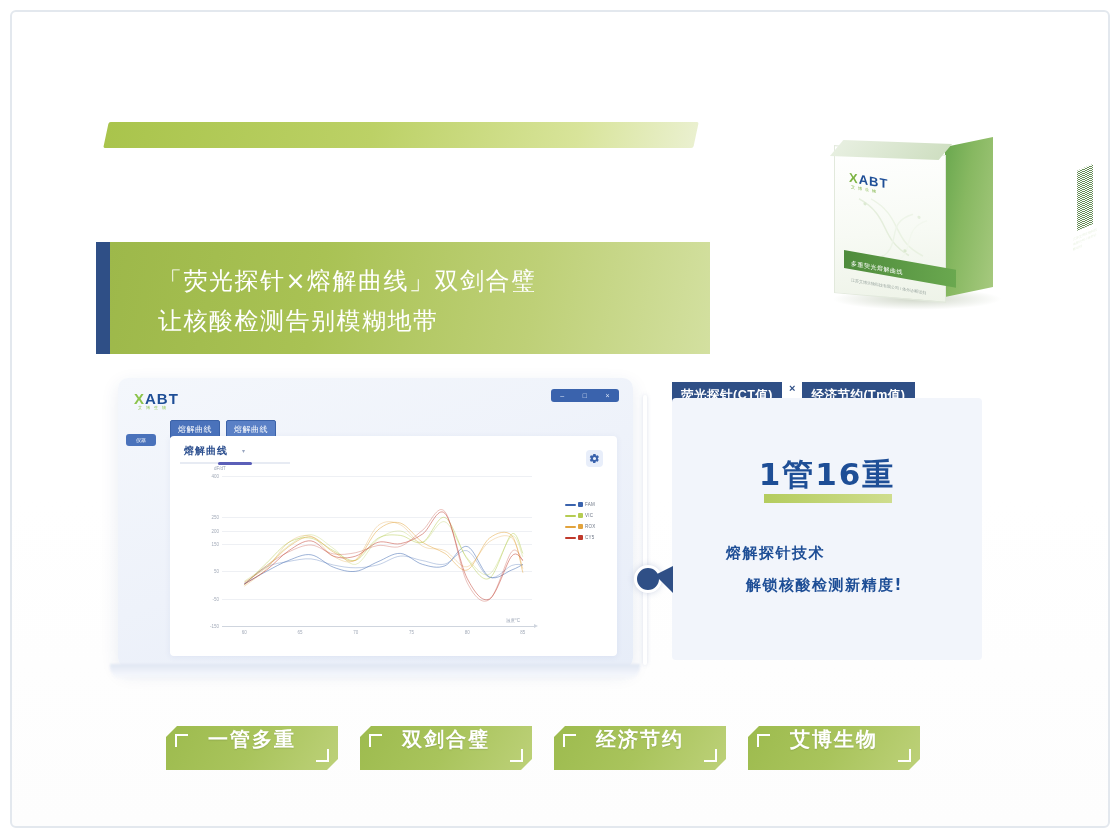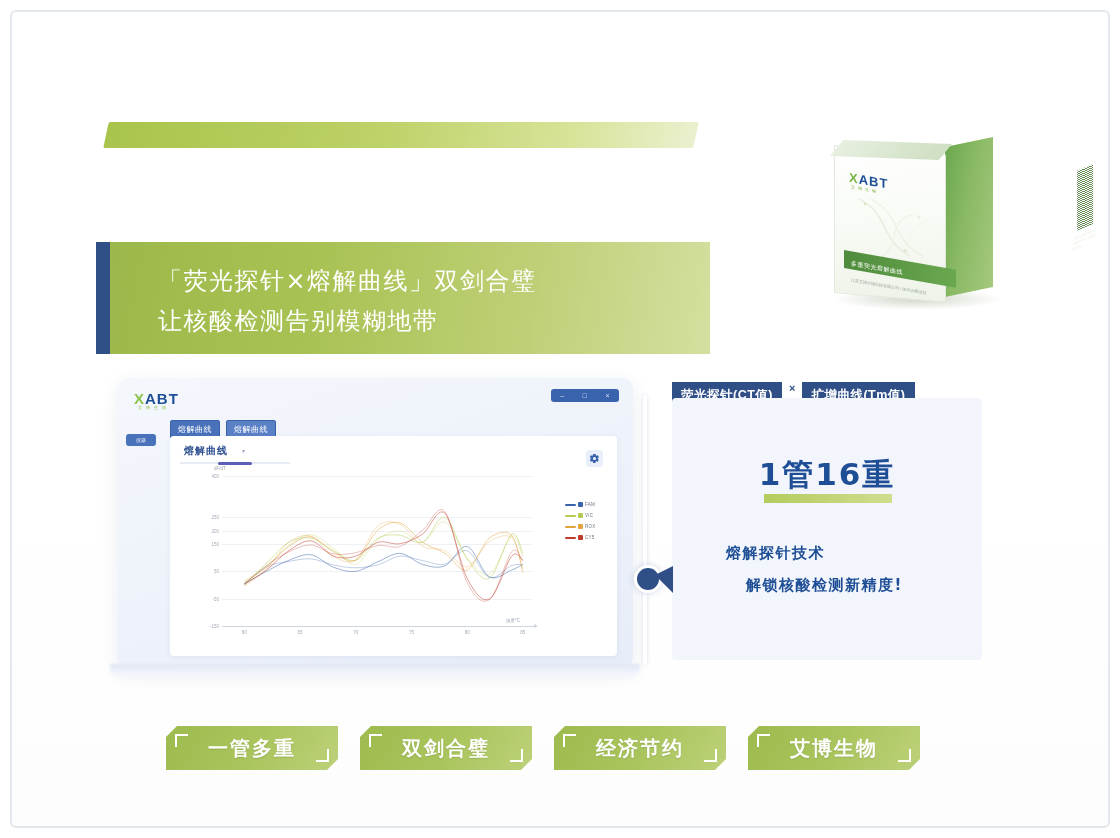--- a/index.html
+++ b/index.html
@@ -197,21 +197,21 @@
   }
   .info-line.a{left:54px;top:146px;}
   .info-line.b{left:74px;top:178px;}
 
   
   #badges{position:absolute;left:166px;top:726px;width:790px;height:48px;display:flex;gap:22px;}
   .badge{
     position:relative;width:172px;height:44px;
     background:linear-gradient(120deg,#9dbb4e 0%,#a9c45c 50%,#bdd179 100%);
     clip-path:polygon(11px 0, 100% 0, 100% 33px, 161px 100%, 0 100%, 0 11px);
-    display:flex;align-items:center;justify-content:center;
+    display:flex;align-items:flex-start;justify-content:center;
   }
   .badge-text{
     color:#ffffff;font-size:20px;font-weight:bold;letter-spacing:2px;
     font-family:"DejaVu Sans","Liberation Sans",sans-serif;
     text-shadow:0 1px 1px rgba(90,110,50,.25);
   }
   .brk{position:absolute;width:11px;height:11px;border-color:#ffffff;border-style:solid;}
   .brk.tl{left:9px;top:8px;border-width:2px 0 0 2px;}
   .brk.br{right:9px;bottom:8px;border-width:0 2px 2px 0;}
 </style>
@@ -355,21 +355,21 @@
   <div id="app-base"></div>
 
   <div id="connector">
     <div class="conn-track"></div>
     <div class="conn-dot"></div>
   </div>
 
   <div id="tagrow">
     <div class="nav-tag t1">荧光探针(CT值)</div>
     <div class="tag-x">×</div>
-    <div class="nav-tag">扩增曲线(Tm值)</div>
+    <div class="nav-tag">经济节约(Tm值)</div>
   </div>
 
   <div id="info-panel">
     <div class="panel-arrow"></div>
     <div class="big-num-underline"></div>
     <div class="big-num">1管16重</div>
     <div class="info-line a">熔解探针技术</div>
     <div class="info-line b">解锁核酸检测新精度!</div>
   </div>
 

